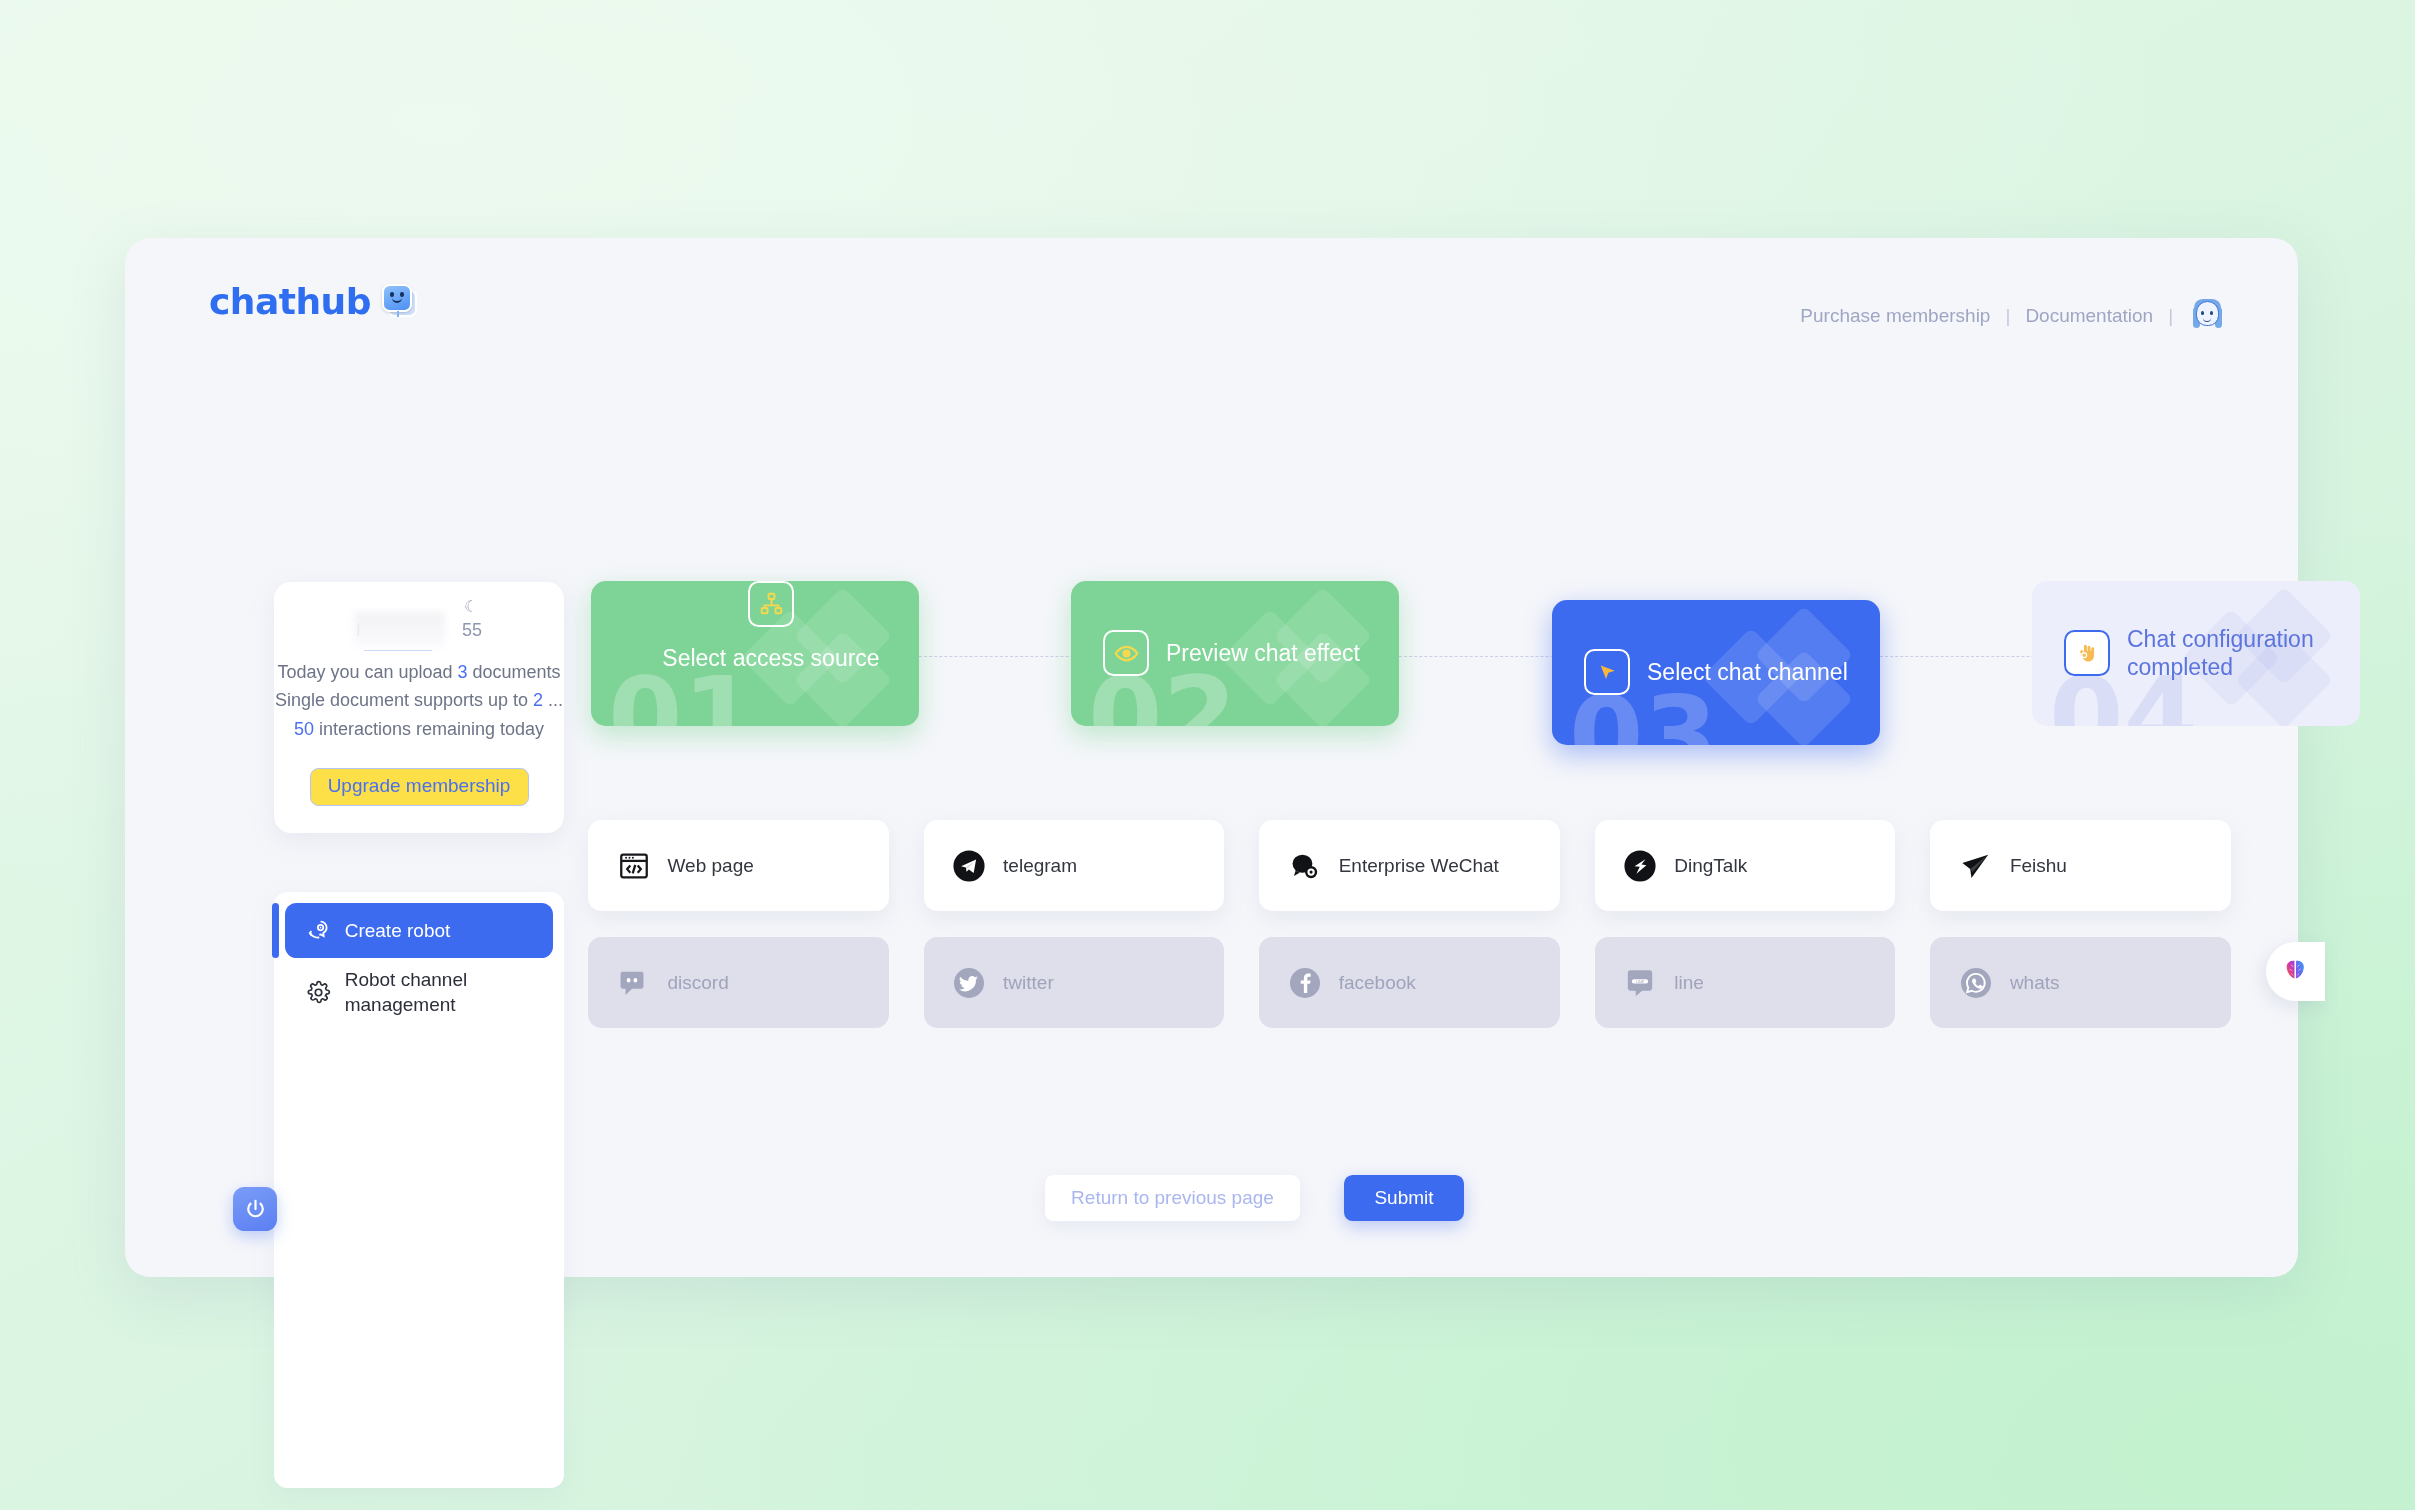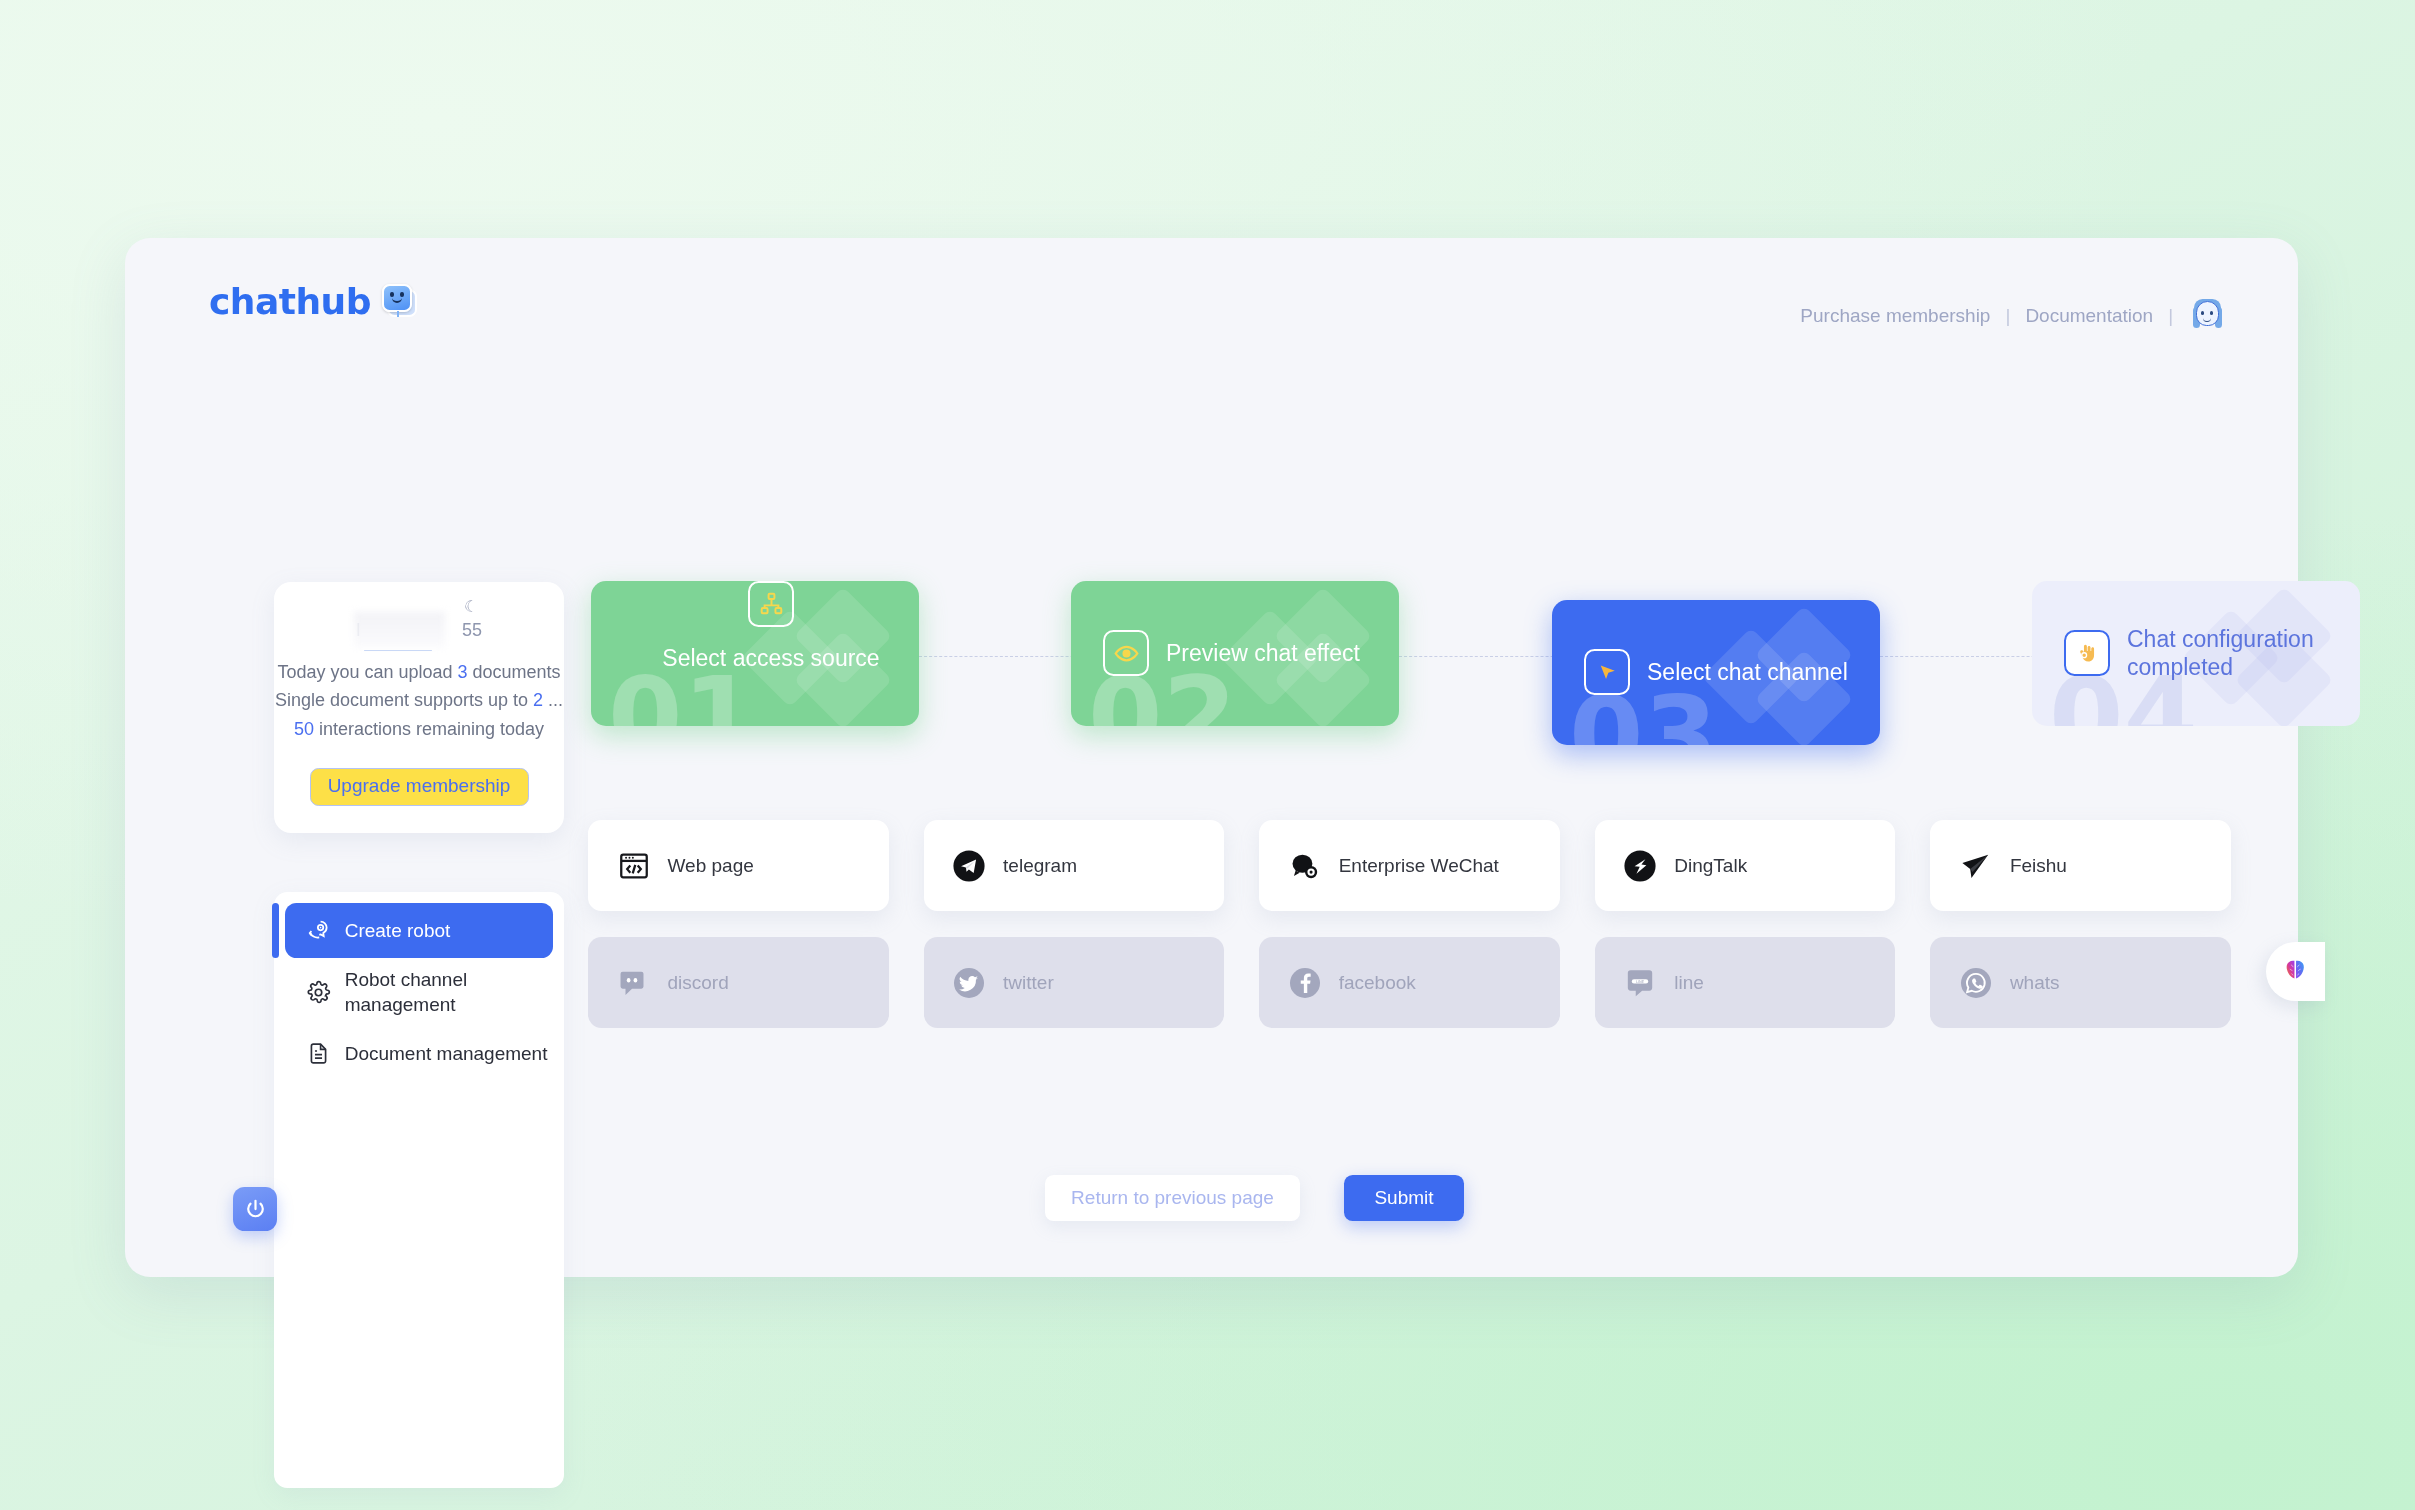--- a/index.html
+++ b/index.html
@@ -508,28 +508,20 @@
     </div>
 
     <div class="nav-item two-line">
       <svg class="nav-icon" viewBox="0 0 24 24" fill="none" stroke="#2c2f3a" stroke-width="1.6">
         <circle cx="12" cy="12" r="3.1"></circle>
         <path d="M19.3 14.2a1.5 1.5 0 0 0 .3 1.7l.1.1a1.8 1.8 0 1 1-2.6 2.6l-.1-.1a1.5 1.5 0 0 0-1.7-.3 1.5 1.5 0 0 0-.9 1.4v.2a1.8 1.8 0 1 1-3.6 0v-.1a1.5 1.5 0 0 0-1-1.4 1.5 1.5 0 0 0-1.7.3l-.1.1a1.8 1.8 0 1 1-2.6-2.6l.1-.1a1.5 1.5 0 0 0 .3-1.7 1.5 1.5 0 0 0-1.4-.9H4a1.8 1.8 0 1 1 0-3.6h.1a1.5 1.5 0 0 0 1.4-1 1.5 1.5 0 0 0-.3-1.7l-.1-.1A1.8 1.8 0 1 1 7.7 4.4l.1.1a1.5 1.5 0 0 0 1.7.3h.1a1.5 1.5 0 0 0 .9-1.4V3.3a1.8 1.8 0 1 1 3.6 0v.1a1.5 1.5 0 0 0 .9 1.4 1.5 1.5 0 0 0 1.7-.3l.1-.1a1.8 1.8 0 1 1 2.6 2.6l-.1.1a1.5 1.5 0 0 0-.3 1.7v.1a1.5 1.5 0 0 0 1.4.9h.2a1.8 1.8 0 1 1 0 3.6h-.1a1.5 1.5 0 0 0-1.4.9z"></path>
       </svg>
       <span class="nav-label">Robot channel management</span>
     </div>
 
-    <div class="nav-item">
-      <svg class="nav-icon" viewBox="0 0 24 24" fill="none" stroke="#2c2f3a" stroke-width="1.6">
-        <path d="M14 3H7a1.8 1.8 0 0 0-1.8 1.8v14.4A1.8 1.8 0 0 0 7 21h10a1.8 1.8 0 0 0 1.8-1.8V8z"></path>
-        <path d="M14 3v5h4.8"></path>
-        <path d="M8.6 13h6.8M8.6 16.4h6.8M8.6 9.6h2"></path>
-      </svg>
-      <span class="nav-label">Document management</span>
-    </div>
   </div>
 
   <div class="power-btn">
     <svg width="25" height="25" viewBox="0 0 24 24" fill="none" stroke="#ffffff" stroke-width="2.1" stroke-linecap="round">
       <path d="M12 3.6v8"></path>
       <path d="M7.2 6.4a7 7 0 1 0 9.6 0"></path>
     </svg>
   </div>
 
   <div class="stepper">

